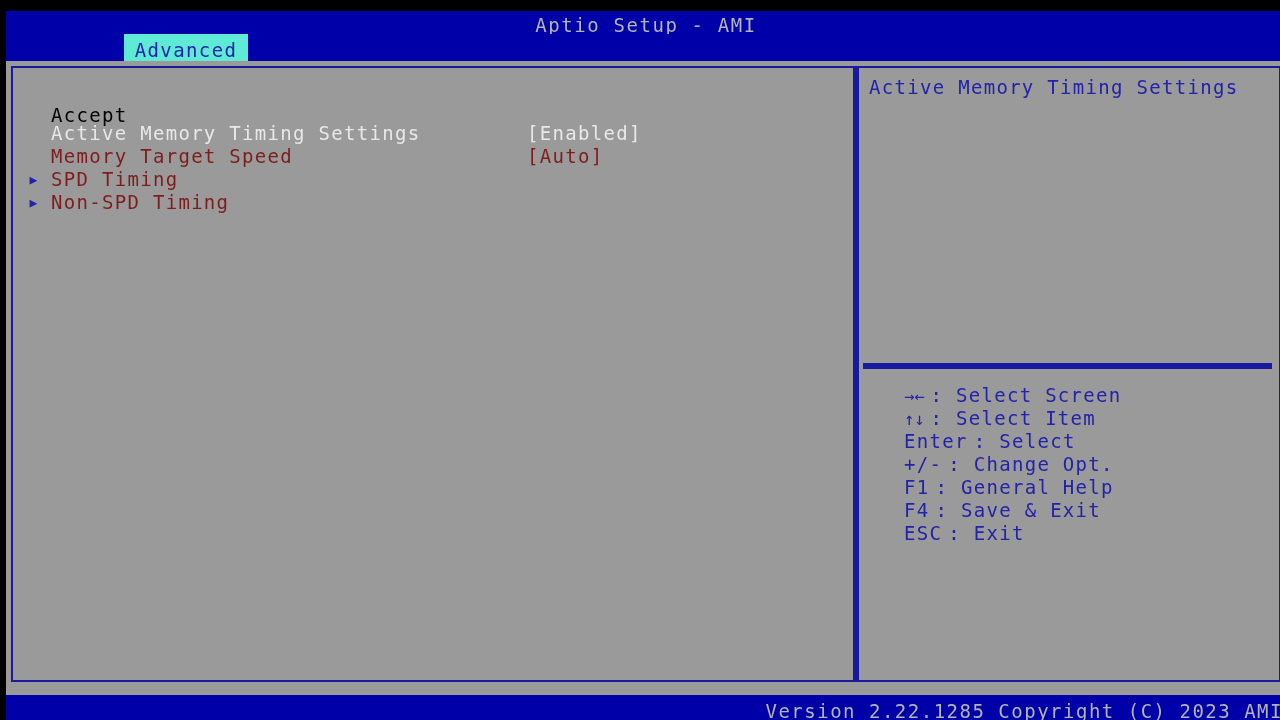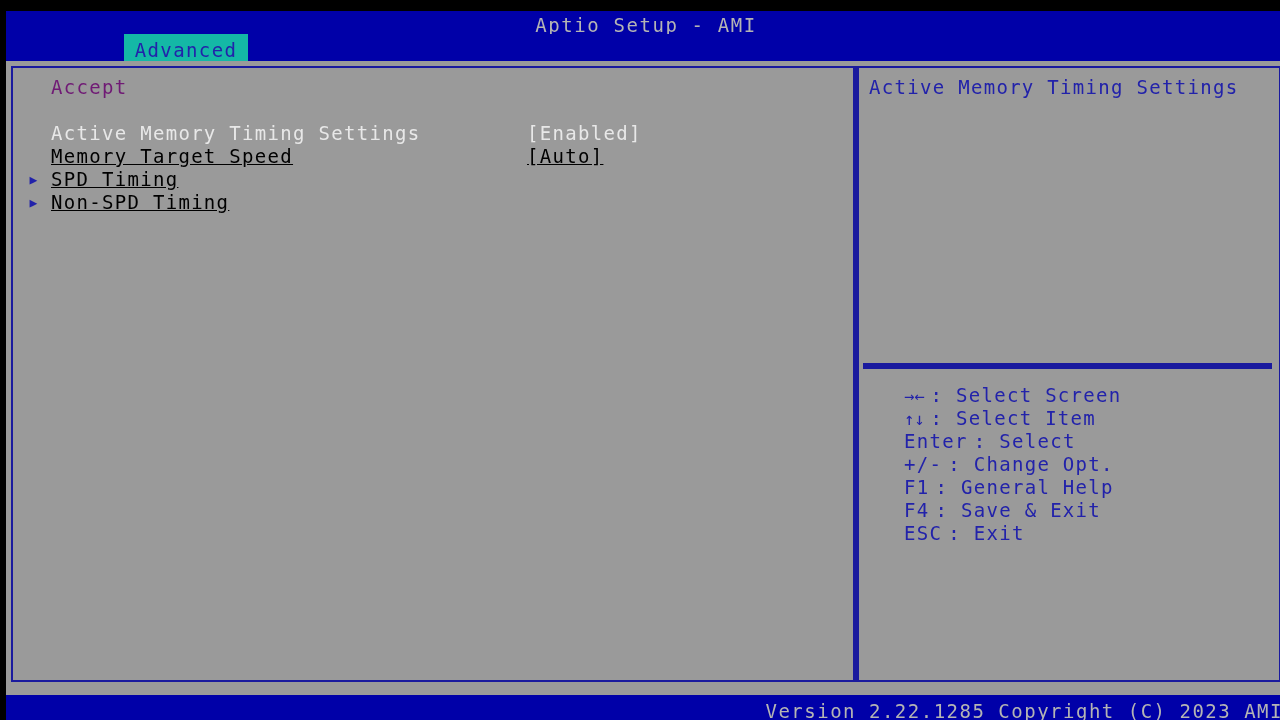--- a/index.html
+++ b/index.html
@@ -39,21 +39,21 @@
   }
 
   
   .tabrow {
     position:absolute; left:0; top:28px; width:1280px; height:27px;
     background:#0000a8;
   }
   .tab {
     position:absolute; left:118px; top:28px;
     width:124px; height:27px;
-    background:#14b8a6;
+    background:#5eead4;
     color:#2222aa;
     font-size:19px; letter-spacing:1.4px;
     line-height:27px; text-align:center;
     white-space:pre;
   }
 
   
   .body-bg {
     position:absolute; left:0; top:55px; width:1280px; height:630px;
     background:#9a9a9a;
@@ -92,22 +92,22 @@
     width:16px; text-align:center;
     font-size:13px; line-height:23px;
     color:#2222aa;
   }
   .row .label {
     position:absolute; left:30px; top:0;
   }
   .row .value {
     position:absolute; left:506px; top:0;
   }
-  .c-dim   { color:#701a75; }
-  .c-blue  { color:#000000;text-decoration:underline; }
+  .c-dim   { color:#000000;margin-top:28px; }
+  .c-blue  { color:#7f1d1d; }
   .c-white { color:#e8e8e8; }
 
   
   .right-pane {
     position:absolute; left:857px; top:64px;
     width:412px; height:608px;
     overflow:hidden;
   }
   .help-title {
     color:#2222aa;

